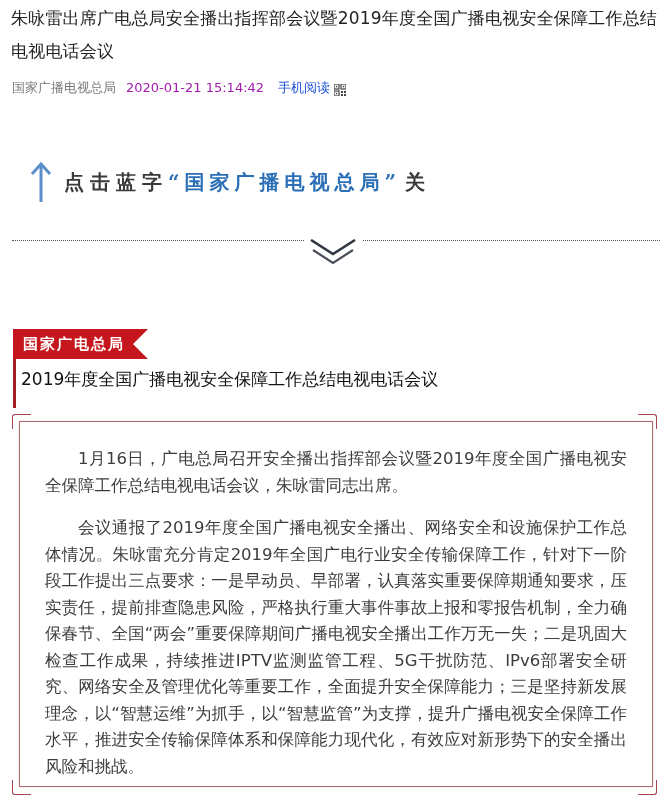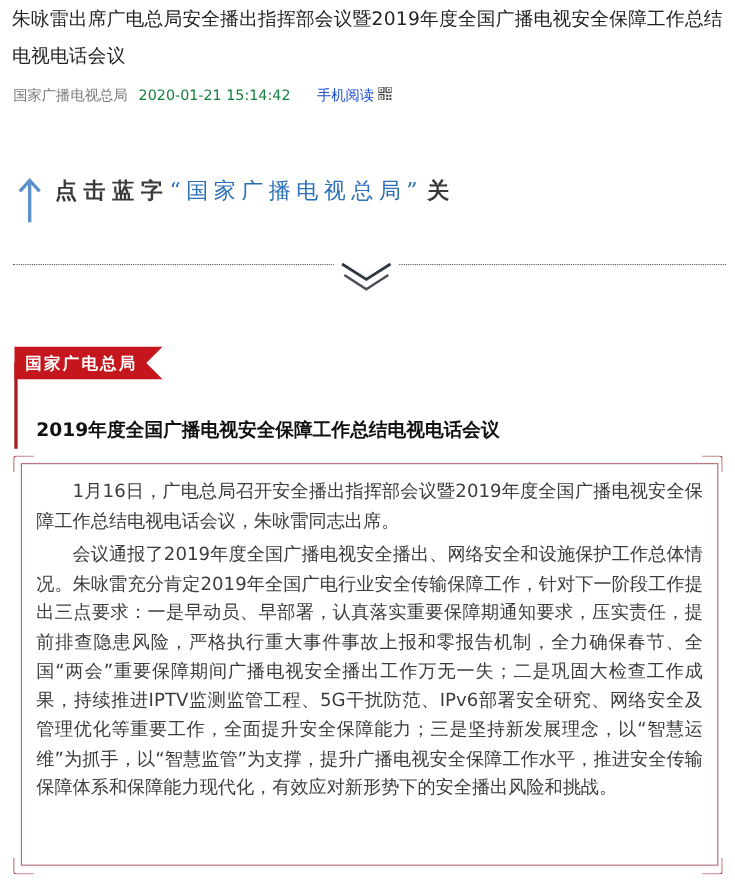--- a/index.html
+++ b/index.html
@@ -28,57 +28,59 @@
       font-weight: normal;
     }
     .meta {
       position: absolute;
       left: 12px;
       top: 78px;
       font-size: 13px;
       line-height: 20px;
       color: #888888;
       display: flex;
+      align-items: center;
       white-space: nowrap;
     }
     .meta .account { color: #7a7a7a; margin-right: 10px; }
-    .meta .time { color: #15803d; margin-right: 24px; }
+    .meta .time { color: #a21caf; margin-right: 14px; }
     .meta .mobile { color: #1d4ed8; margin-right: 4px; }
     .qr-icon {
       width: 12px;
       height: 12px;
       display: inline-block;
       position: relative;
     }
 
     
     .follow-banner {
       position: absolute;
-      left: 16px;
+      left: 30px;
       top: 160px;
       height: 44px;
       display: flex;
+      align-items: center;
       white-space: nowrap;
     }
     .up-arrow-icon {
       width: 22px;
       height: 44px;
       margin-right: 12px;
     }
     .follow-prefix {
       font-family: "DejaVu Serif", "Liberation Serif", serif;
       font-size: 20px;
       font-weight: bold;
       color: #3a3a3a;
       letter-spacing: 6px;
     }
     .follow-account {
       font-family: "DejaVu Serif", "Liberation Serif", serif;
       font-size: 20px;
-      font-weight: normal;
+      font-weight: bold;
       color: #2b6fb6;
       letter-spacing: 5px;
     }
     .follow-suffix {
       font-family: "DejaVu Serif", "Liberation Serif", serif;
       font-size: 20px;
       font-weight: bold;
       color: #3a3a3a;
       margin-left: 4px;
     }
@@ -103,21 +105,21 @@
       position: absolute;
       left: 13px;
       top: 329px;
       width: 3px;
       height: 79px;
       background: #a32020;
     }
     .section-tag {
       position: absolute;
       left: 13px;
-      top: 315px;
+      top: 329px;
       height: 34px;
       width: 135px;
     }
     .section-tag svg {
       position: absolute;
       left: 0;
       top: 0;
     }
     .section-tag-label {
       position: absolute;
@@ -129,24 +131,24 @@
       color: #ffffff;
       letter-spacing: 2px;
       white-space: nowrap;
     }
     .section-heading {
       position: absolute;
       left: 21px;
       top: 366px;
       font-size: 17px;
       line-height: 26px;
-      font-weight: bold;
+      font-weight: normal;
       color: #111111;
       white-space: nowrap;
-      margin: 12px;
+      margin: 0;
     }
 
     
     .frame {
       position: absolute;
       left: 19px;
       top: 421px;
       width: 634px;
       height: 366px;
       border: 1px solid #b06a72;
@@ -170,21 +172,21 @@
       position: absolute;
       left: 29px;
       top: 430px;
       width: 614px;
       font-size: 16.5px;
       line-height: 26.5px;
       color: #3c3c3c;
       text-align: justify;
     }
     .frame-content p {
-      margin: 4px;
+      margin: 16px;
       text-indent: 2em;
     }
   </style>
 </head>
 <body>
 
 <h1 class="article-title">朱咏雷出席广电总局安全播出指挥部会议暨2019年度全国广播电视安全保障工作总结电视电话会议</h1>
 
 <div class="meta">
   <span class="account">国家广播电视总局</span>

